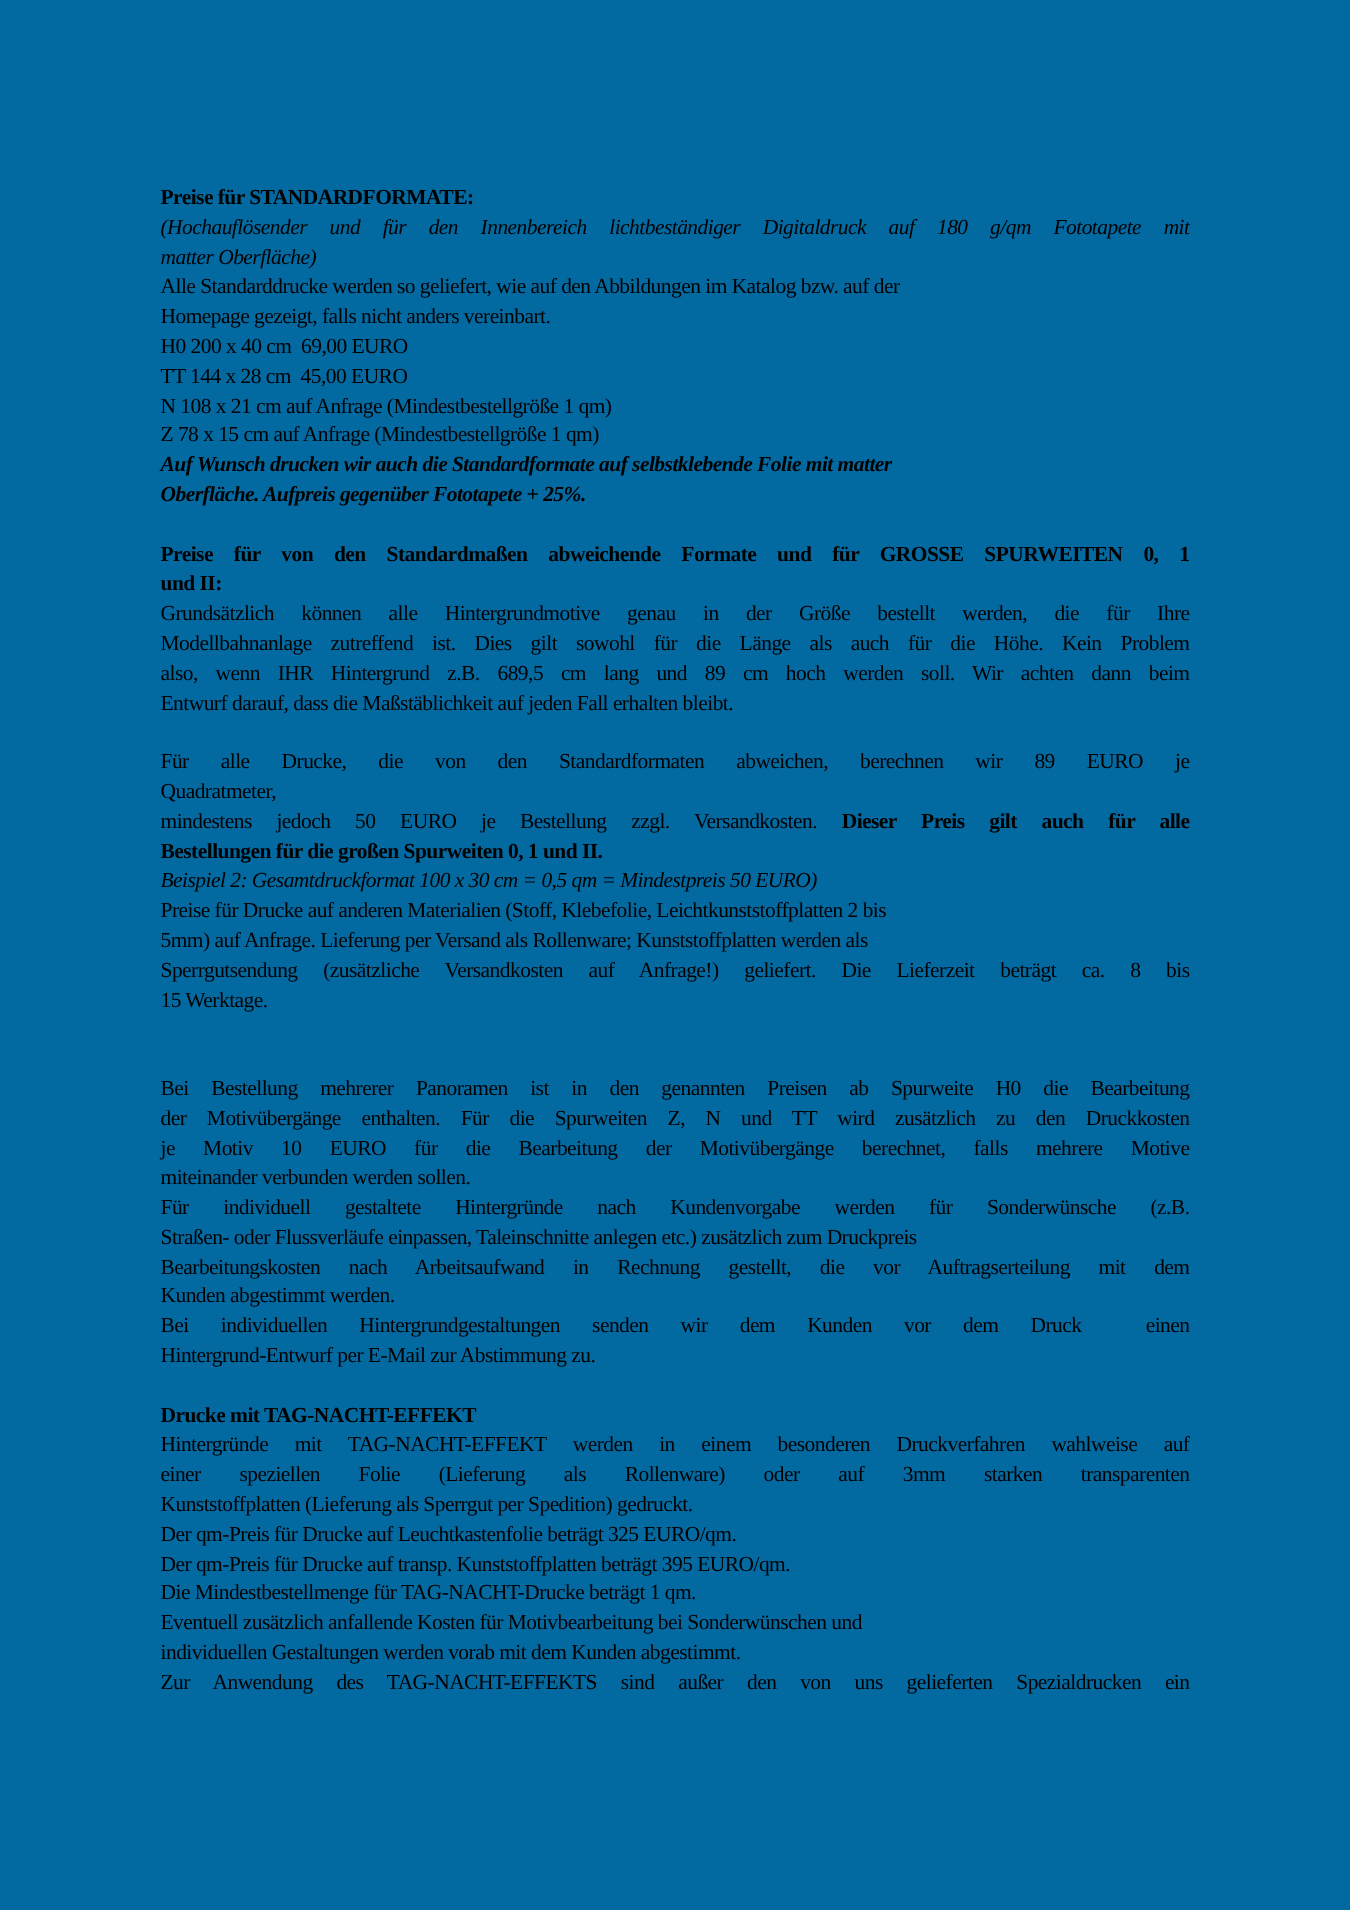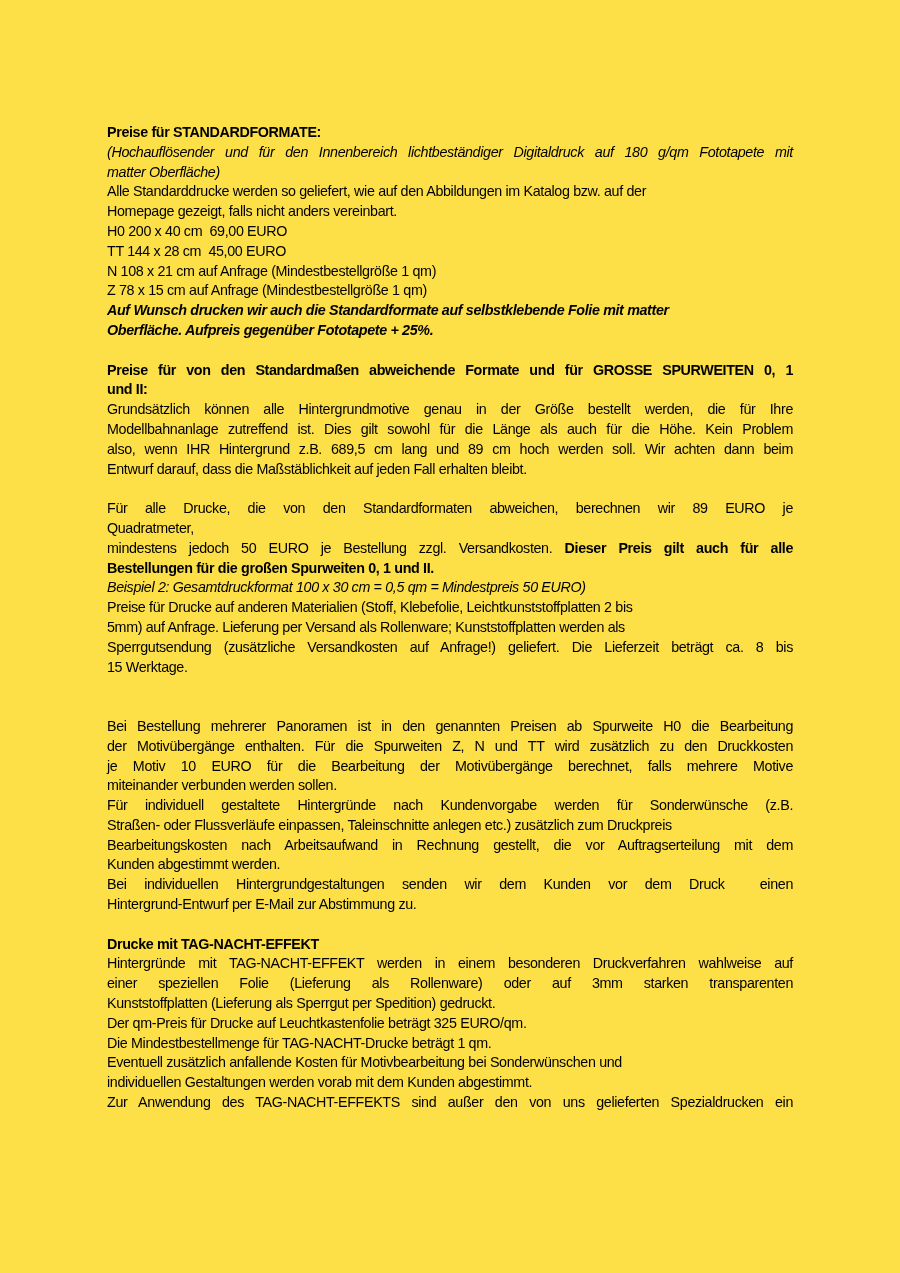--- a/index.html
+++ b/index.html
@@ -10,21 +10,22 @@
     width: 900px;
     height: 1273px;
     background: #ffffff;
     position: relative;
     overflow: hidden;
     font-family: "Liberation Sans", sans-serif;
   }
   .page {
     position: absolute;
     inset: 0;
-    background: #fde047;
+    background: #0369a1;
+    font-family: Liberation Serif, serif;
   }
   .content {
     position: absolute;
     left: 107px;
     top: 123px;
     width: 686px;
     color: #000000;
   }
   .line {
     font-size: 14.3px;
@@ -86,18 +87,19 @@
       <div class="line j"><span>Bearbeitungskosten nach Arbeitsaufwand in Rechnung gestellt, die vor Auftragserteilung mit dem</span></div>
       <div class="line"><span>Kunden abgestimmt werden.</span></div>
       <div class="line j"><span>Bei individuellen Hintergrundgestaltungen senden wir dem Kunden vor dem Druck &nbsp;einen</span></div>
       <div class="line"><span>Hintergrund-Entwurf per E-Mail zur Abstimmung zu.</span></div>
       <div class="line"></div>
       <div class="line"><span class="b">Drucke mit TAG-NACHT-EFFEKT</span></div>
       <div class="line j"><span>Hintergründe mit TAG-NACHT-EFFEKT werden in einem besonderen Druckverfahren wahlweise auf</span></div>
       <div class="line j"><span>einer speziellen Folie (Lieferung als Rollenware) oder auf 3mm starken transparenten</span></div>
       <div class="line"><span>Kunststoffplatten (Lieferung als Sperrgut per Spedition) gedruckt.</span></div>
       <div class="line"><span>Der qm-Preis für Drucke auf Leuchtkastenfolie beträgt 325 EURO/qm.</span></div>
+      <div class="line"><span>Der qm-Preis für Drucke auf transp. Kunststoffplatten beträgt 395 EURO/qm.</span></div>
       <div class="line"><span>Die Mindestbestellmenge für TAG-NACHT-Drucke beträgt 1 qm.</span></div>
       <div class="line"><span>Eventuell zusätzlich anfallende Kosten für Motivbearbeitung bei Sonderwünschen und</span></div>
       <div class="line"><span>individuellen Gestaltungen werden vorab mit dem Kunden abgestimmt.</span></div>
       <div class="line j"><span>Zur Anwendung des TAG-NACHT-EFFEKTS sind außer den von uns gelieferten Spezialdrucken ein</span></div>
     </div>
 </div>
 
 </body></html>

